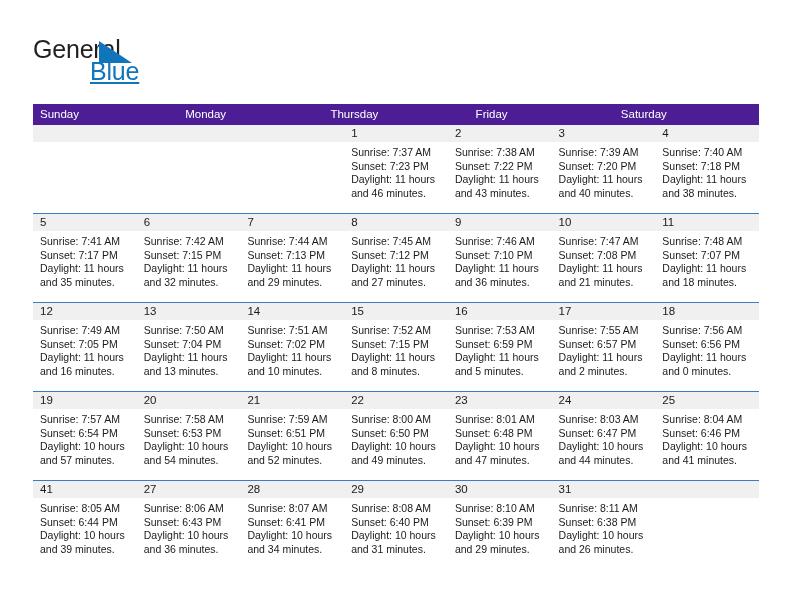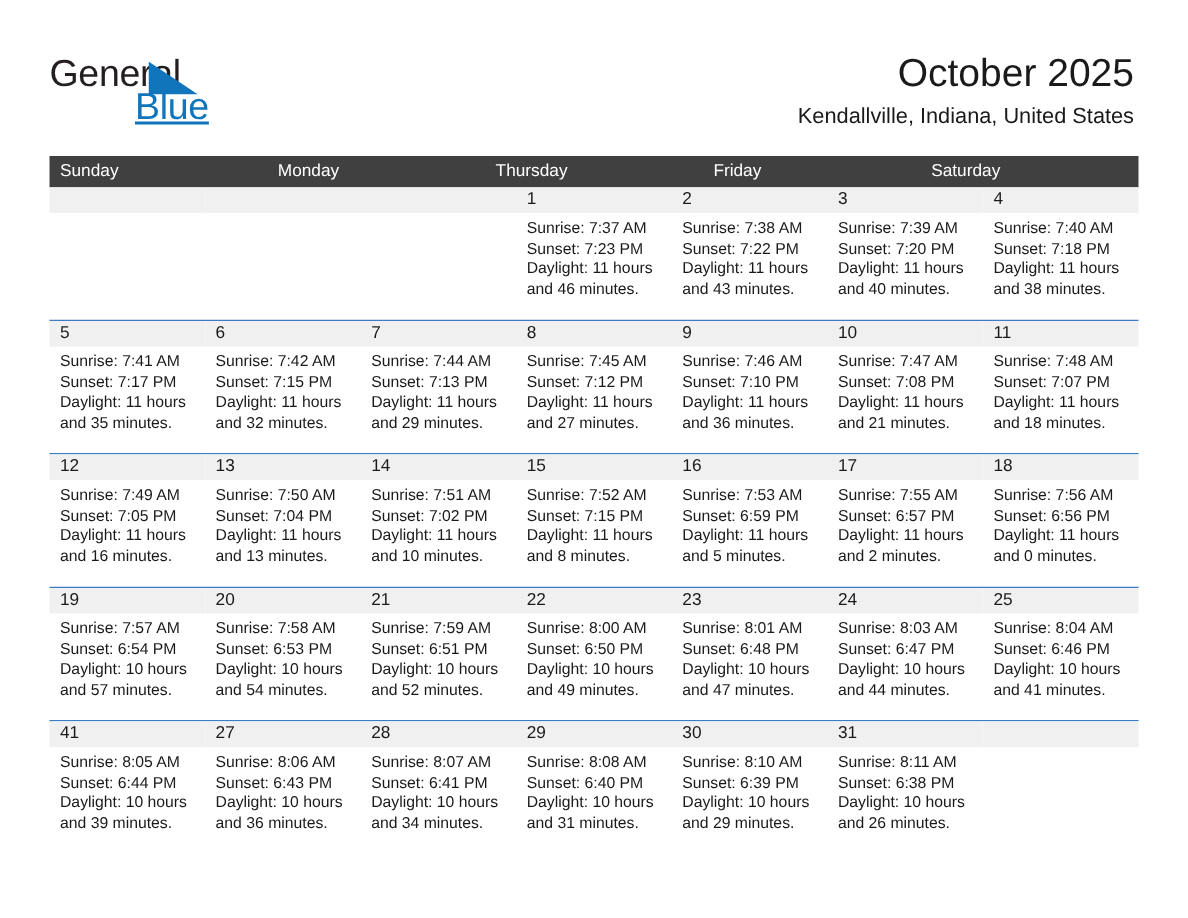--- a/index.html
+++ b/index.html
@@ -82,21 +82,21 @@
 
   
   .calendar {
     position: absolute;
     left: 33px;
     top: 104px;
     width: 726px;
   }
   .weekdays {
     display: flex;
-    background: #404040;
+    background: #4c1d95;
     height: 21px;
   }
   .weekday {
     flex: 1 1 0;
     color: #ffffff;
     font-size: 11.5px;
     line-height: 21px;
     padding-left: 7px;
     box-sizing: border-box;
     white-space: nowrap;
@@ -152,24 +152,20 @@
     <div class="brand">
       <span class="brand-general">General</span>
       <span class="brand-tri">
         <svg width="33" height="22" viewBox="0 0 33 22" xmlns="http://www.w3.org/2000/svg">
           <polygon points="0,0 0,22 33,22" fill="#1175bc"></polygon>
         </svg>
       </span>
       <span class="brand-blue">Blue</span>
     </div>
 
-    <div class="title-block">
-      <div class="cal-title">October 2025</div>
-      <div class="cal-subtitle">Kendallville, Indiana, United States</div>
-    </div>
 
   </div>
 
   <div class="calendar">
     <div class="weekdays">
       <div class="weekday">Sunday</div>
       <div class="weekday">Monday</div>
       <div class="weekday">Thursday</div>
       <div class="weekday">Friday</div>
       <div class="weekday">Saturday</div>

